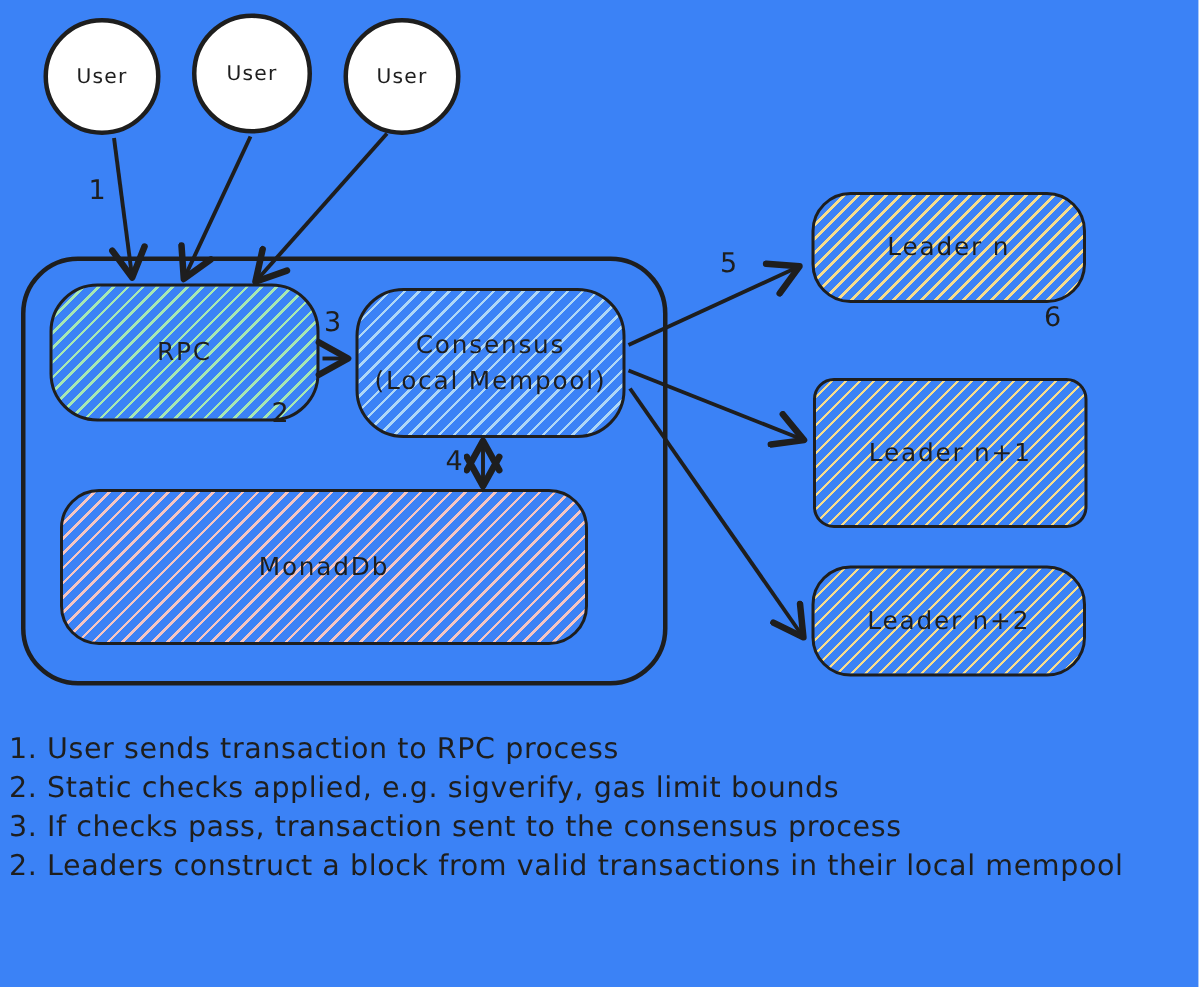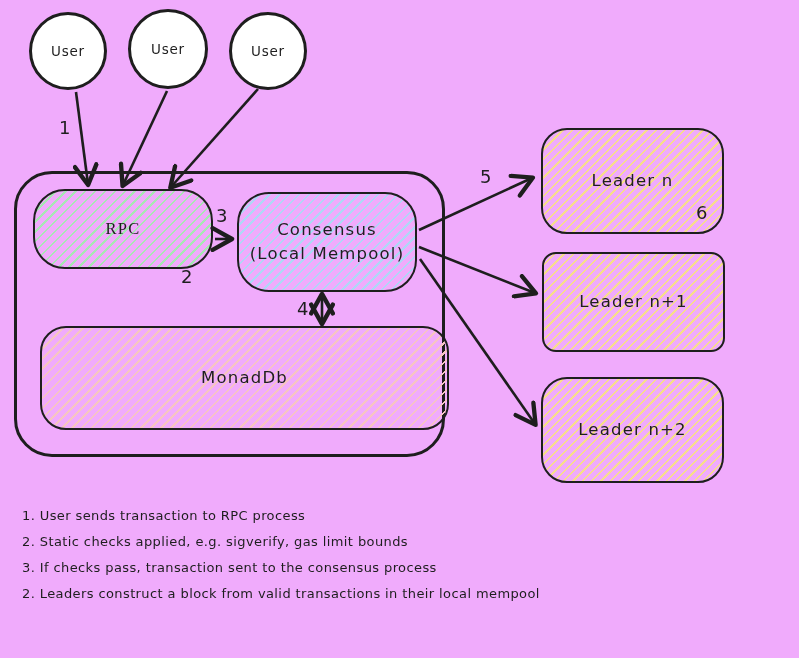--- a/index.html
+++ b/index.html
@@ -1,20 +1,20 @@
 <!DOCTYPE html>
 <html style="--stroke: #1e1e1e; --rpc-hatch: #a6e8b3; --consensus-hatch: #aed7f7; --monaddb-hatch: #f6c5c2; --leader-hatch: #f7dd8c;"><head>
 <meta charset="utf-8">
 <style>
   html, body { margin: 0; padding: 0; background: #ffffff; }
   #canvas {
     position: relative;
     width: 799px;
     height: 658px;
-    background: #f0abfc;
+    background: #3b82f6;
     font-family: "DejaVu Sans", sans-serif;
     color: var(--stroke, #1e1e1e);
     overflow: hidden;
   }
 
   
   .user-circle {
     position: absolute;
     border: 3px solid var(--stroke);
     border-radius: 50%;
@@ -42,37 +42,36 @@
     display: flex;
     flex-direction: column;
     align-items: center;
     justify-content: center;
     font-size: 16.5px;
     letter-spacing: 1.2px;
     line-height: 1.45;
     text-align: center;
   }
   .box-rpc {
-    left: 33px; top: 189px; width: 180px; height: 80px;
+    left: 33px; top: 189px; width: 180px; height: 92px;
     border-radius: 32px;
     background-image: repeating-linear-gradient(135deg, var(--rpc-hatch) 0 1.7px, transparent 1.7px 7px);
-    font-family: Liberation Serif, serif;
   }
   .box-consensus {
     left: 237px; top: 192px; width: 180px; height: 100px;
     border-radius: 32px;
     background-image: repeating-linear-gradient(135deg, var(--consensus-hatch) 0 1.7px, transparent 1.7px 7px);
   }
   .box-monaddb {
-    left: 40px; top: 326px; width: 409px; height: 104px;
+    left: 40px; top: 326px; width: 352px; height: 104px;
     border-radius: 26px;
     background-image: repeating-linear-gradient(135deg, var(--monaddb-hatch) 0 1.7px, transparent 1.7px 7px);
   }
   .box-leader {
-    width: 183px; height: 106px;
+    width: 183px; height: 74px;
     border-radius: 26px;
     background-image: repeating-linear-gradient(135deg, var(--leader-hatch) 0 1.7px, transparent 1.7px 6.6px);
   }
   .box-leader-n   { left: 541px; top: 128px; }
   .box-leader-n1  { left: 542px; top: 252px; height: 100px; border-radius: 14px; }
   .box-leader-n2  { left: 541px; top: 377px; }
 
   
   #arrows {
     position: absolute;
@@ -86,27 +85,26 @@
     position: absolute;
     transform: translate(-50%, -50%);
     font-size: 18px;
     font-weight: 400;
     letter-spacing: 0.5px;
   }
 
   
   .steps {
     position: absolute;
-    left: 22px; top: 486px;
+    left: 6px; top: 486px;
     width: 770px;
-    font-size: 13px;
+    font-size: 19px;
     line-height: 26px;
     letter-spacing: 0.4px;
     white-space: nowrap;
-    margin-top: 17px;
   }
   .steps .step-line { display: block; }
 </style>
 </head>
 <body>
 
 <div id="canvas">
 
   <div class="user-circle" style="left:29px; top:12px; width:78px; height:78px;">
     <span>User</span>

